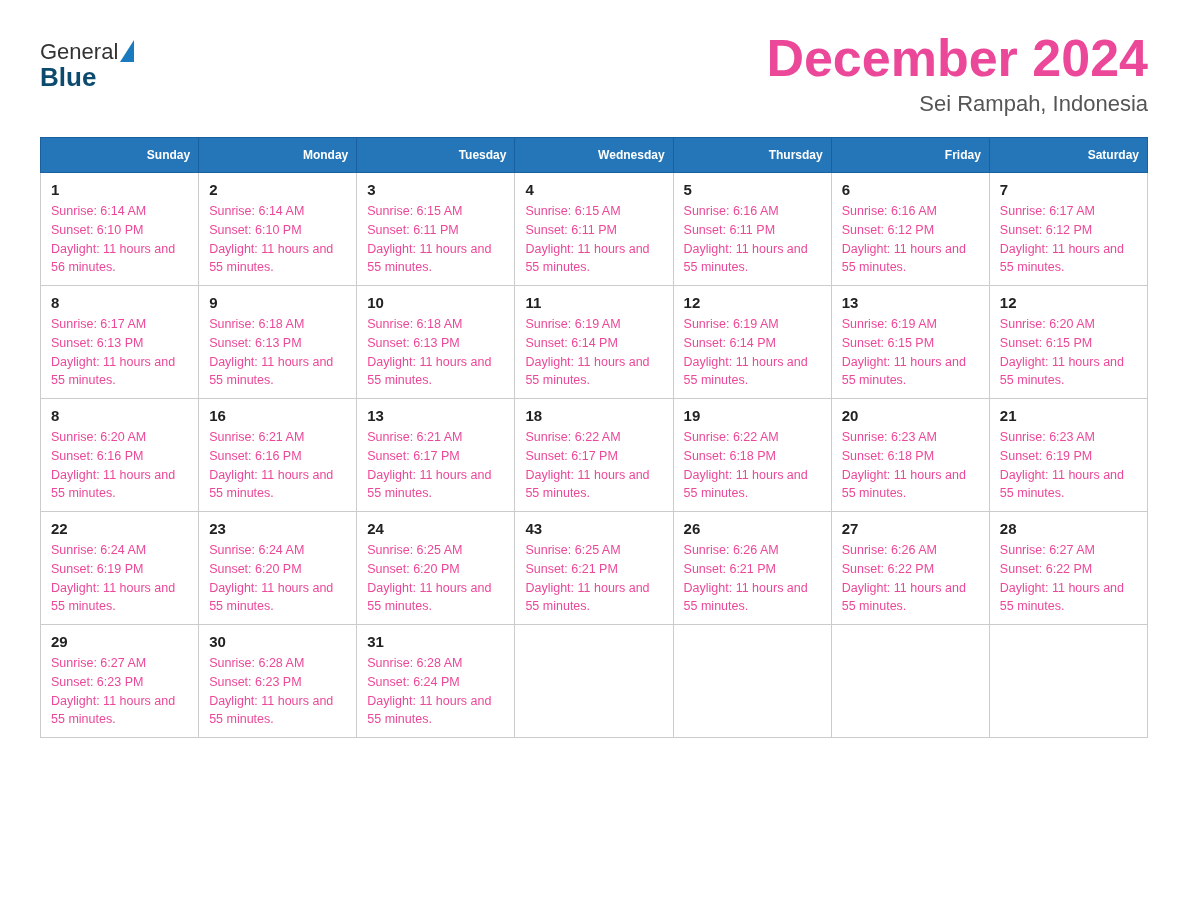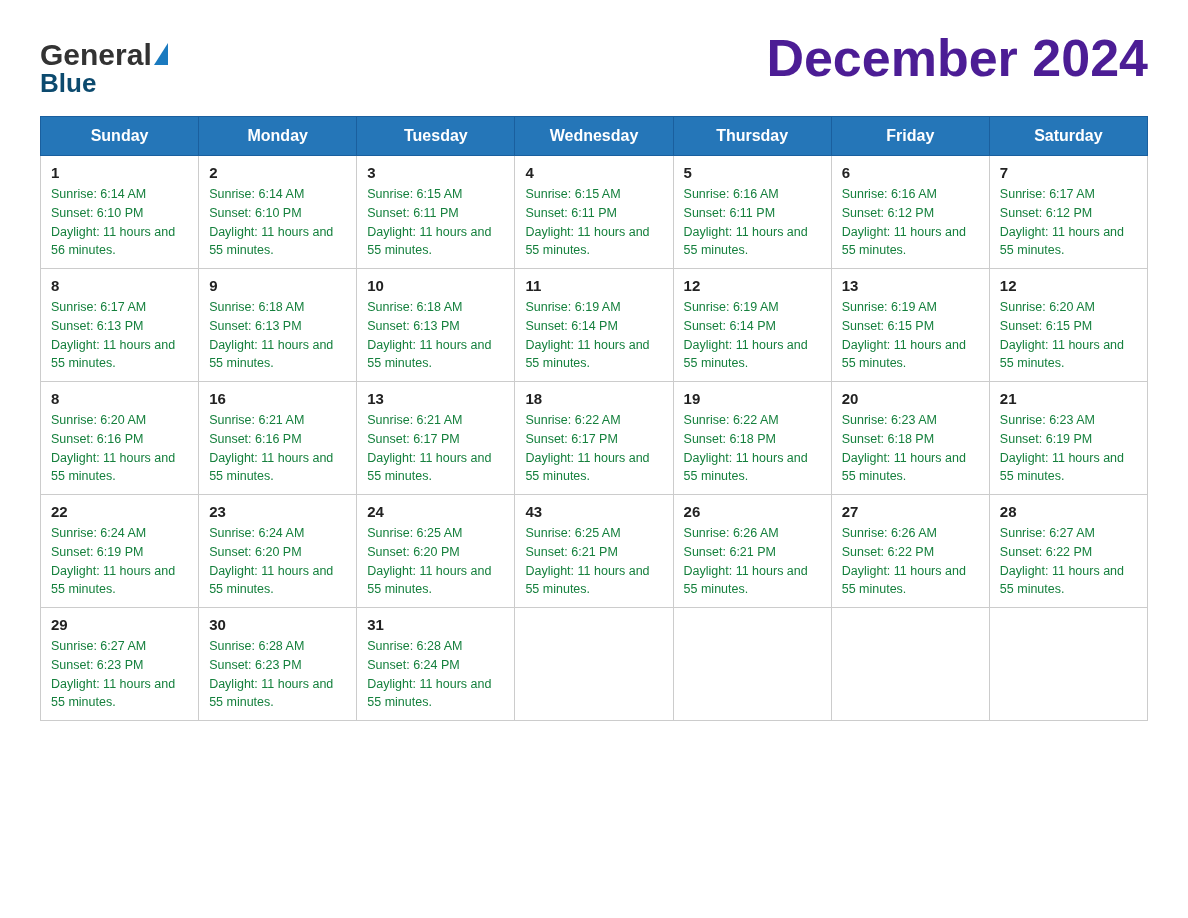--- a/index.html
+++ b/index.html
@@ -16,22 +16,22 @@
       align-items: flex-start;
       margin-bottom: 20px;
     }
     .logo {
       display: flex;
       align-items: center;
       gap: 4px;
       margin-top: 10px;
     }
     .logo-text-general {
-      font-size: 30px;
-      font-weight: bold;
+      font-size: 22px;
+      font-weight: normal;
       color: #333;
       font-family: Arial, sans-serif;
     }
     .logo-text-blue {
       font-size: 26px;
       font-weight: bold;
       color: #0c4a6e;
       font-family: Arial, sans-serif;
     }
     .logo-triangle {
@@ -41,40 +41,40 @@
       border-bottom: 22px solid #1a7abf;
       margin-left: 2px;
       margin-bottom: 2px;
     }
     .title-area {
       text-align: right;
     }
     .month-title {
       font-size: 52px;
       font-weight: bold;
-      color: #4c1d95;
+      color: #ec4899;
       line-height: 1.1;
     }
     .location-subtitle {
       font-size: 22px;
       color: #555;
       margin-top: 4px;
     }
     .calendar-table {
       width: 100%;
       border-collapse: collapse;
       border: 1px solid #aaa;
     }
     .calendar-table thead tr th {
       background-color: #2576b8;
       color: #fff;
       padding: 10px 8px;
-      font-size: 16px;
-      font-weight: bold;
-      text-align: center;
+      font-size: 12px;
+      font-weight: bold;
+      text-align: right;
       border: 1px solid #1a5f9e;
     }
     .calendar-table tbody tr td {
       vertical-align: top;
       padding: 8px 10px;
       border: 1px solid #ccc;
       font-size: 13px;
       color: #333;
       min-width: 155px;
       min-height: 90px;
@@ -83,21 +83,21 @@
       background: #fff;
     }
     .day-number {
       font-size: 15px;
       font-weight: bold;
       margin-bottom: 4px;
       color: #222;
     }
     .day-info {
       font-size: 12.5px;
-      color: #15803d;
+      color: #ec4899;
       line-height: 1.5;
     }
     .week-row td {
       border-top: 2px solid #2576b8;
     }
   </style>
 </head>
 <body>
 
 <div class="header-area">
@@ -105,20 +105,21 @@
     <div style="display:flex; flex-direction:column; line-height:1;">
       <div style="display:flex; align-items:center;">
         <span class="logo-text-general">General</span>
         <div class="logo-triangle"></div>
       </div>
       <span class="logo-text-blue">Blue</span>
     </div>
   </div>
   <div class="title-area">
     <div class="month-title">December 2024</div>
+    <div class="location-subtitle">Sei Rampah, Indonesia</div>
   </div>
 </div>
 
 <table class="calendar-table">
   <thead>
     <tr>
       <th>Sunday</th>
       <th>Monday</th>
       <th>Tuesday</th>
       <th>Wednesday</th>

